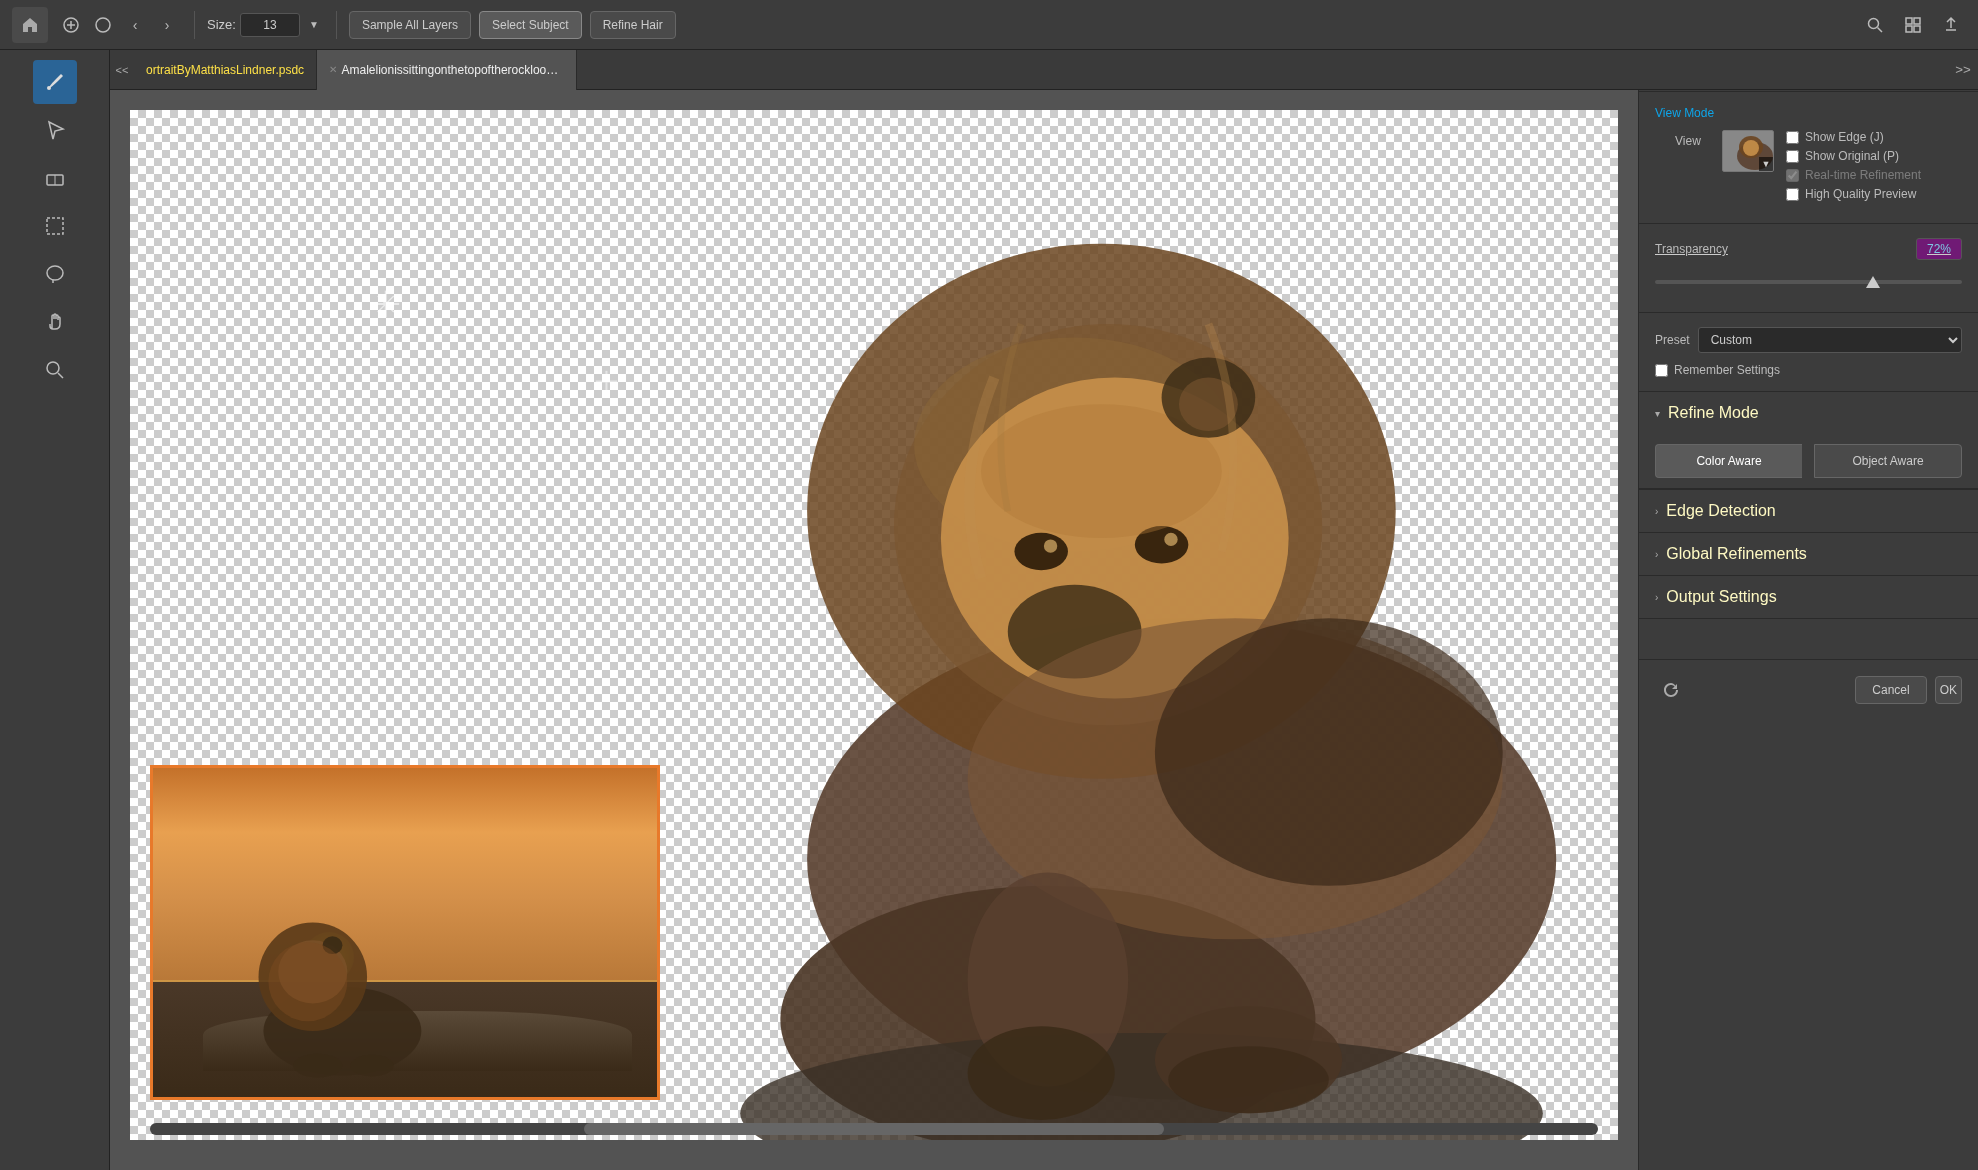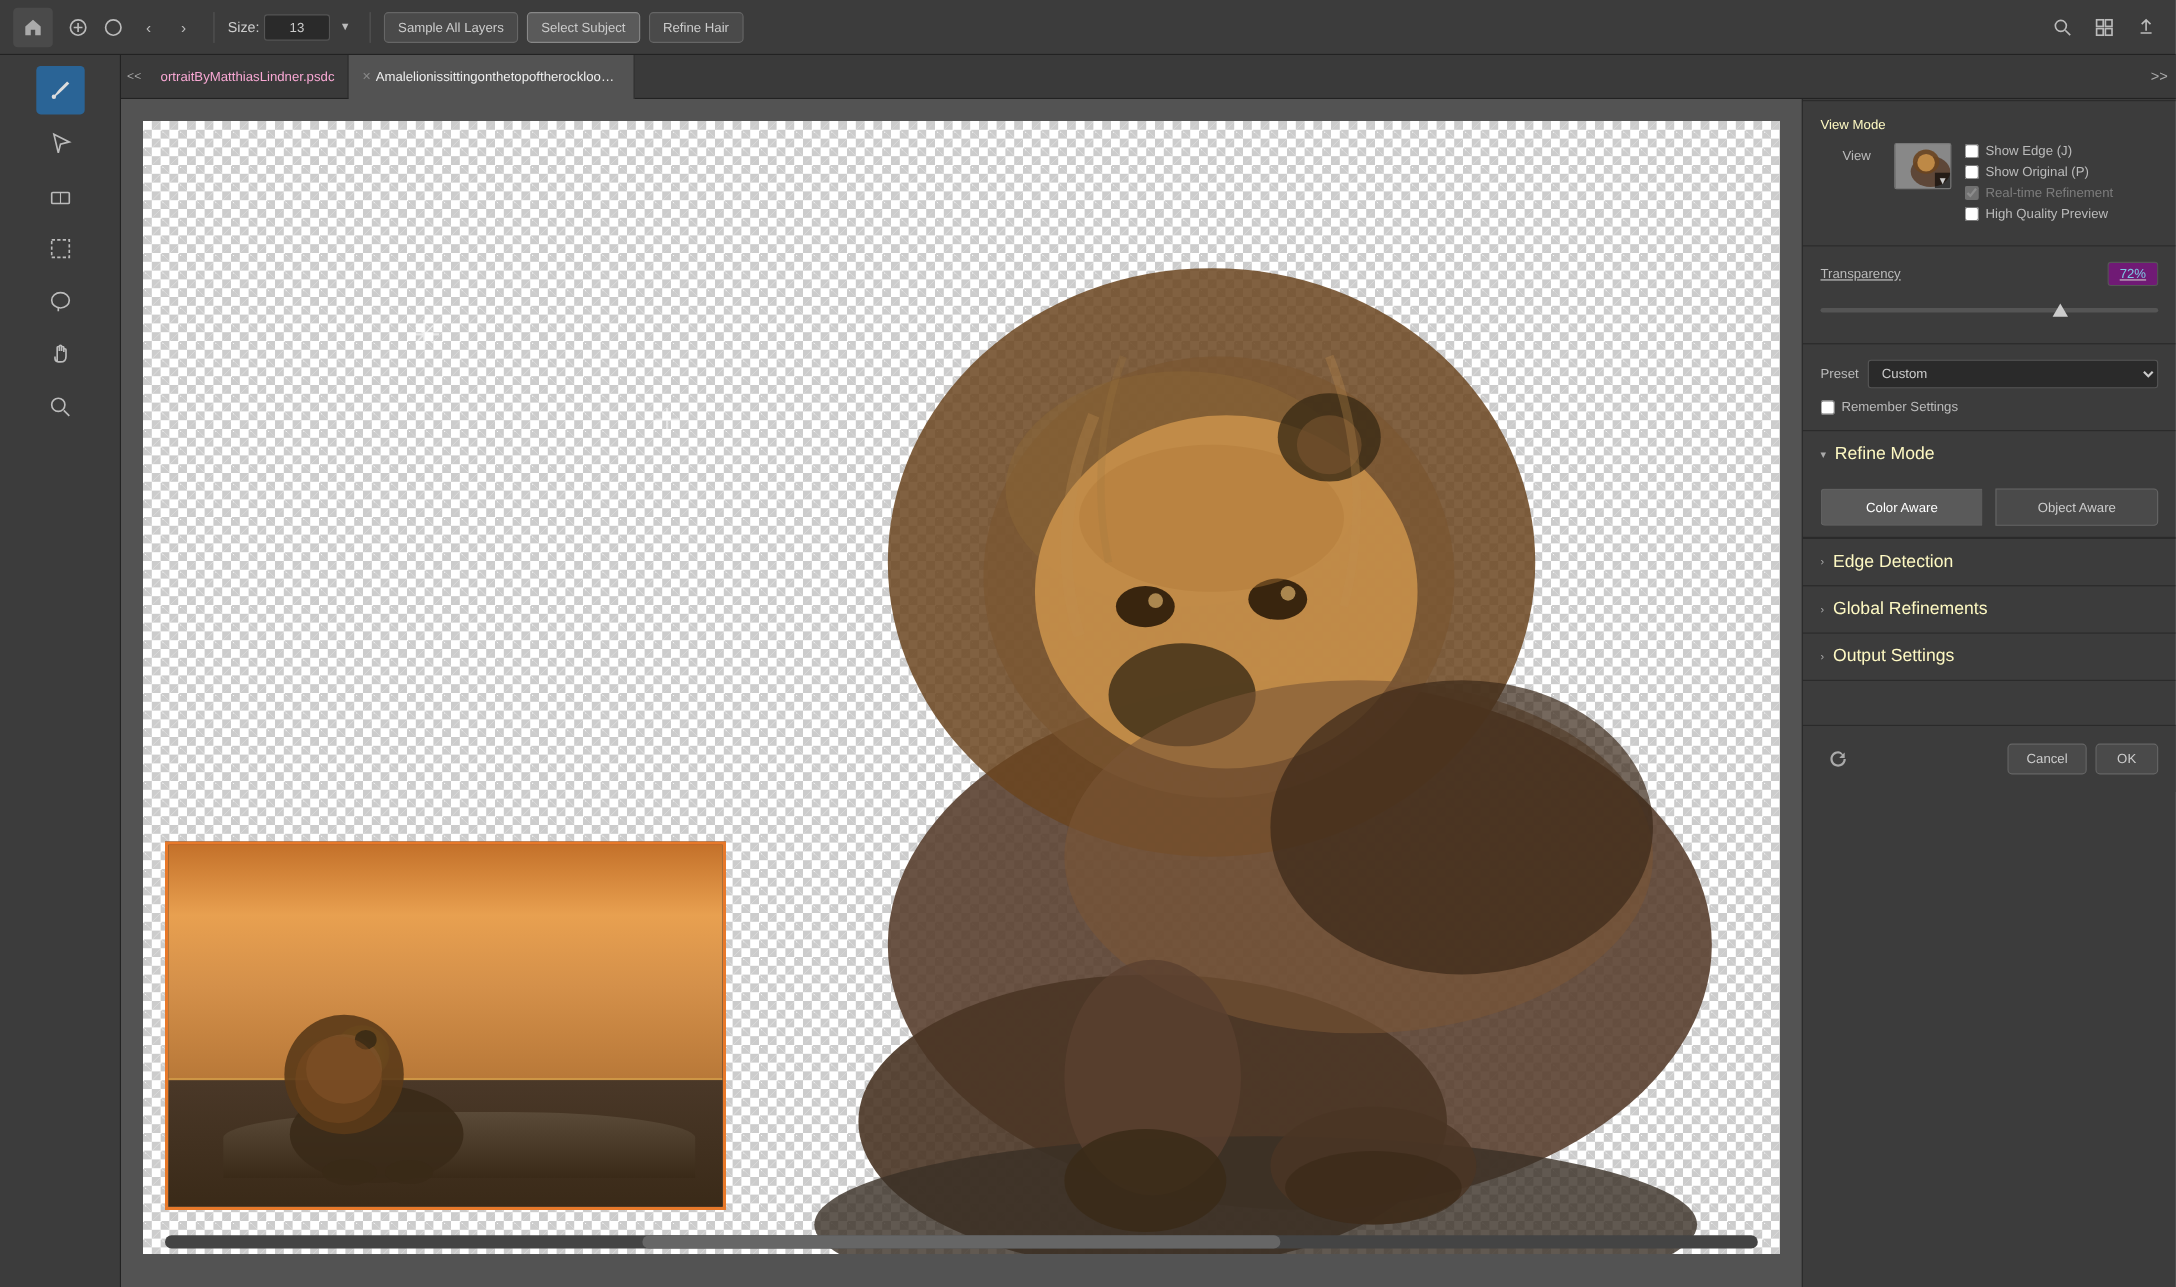--- a/index.html
+++ b/index.html
@@ -113,21 +113,21 @@
       cursor: pointer;
       color: #aaa;
       font-size: 11px;
       display: flex; align-items: center; justify-content: center;
     }
     .tab {
       height: 40px;
       display: flex; align-items: center;
       padding: 0 12px;
       font-size: 12px;
-      color: #f9a8d4;
+      color: #fde047;
       cursor: pointer;
       border-right: 1px solid #2a2a2a;
       white-space: nowrap;
       max-width: 260px;
       overflow: hidden;
       text-overflow: ellipsis;
     }
     .tab.active {
       background: #535353;
       color: #eee;
@@ -270,21 +270,21 @@
       color: #ddd;
     }
 
     
     .section {
       padding: 14px 16px;
       border-bottom: 1px solid #2a2a2a;
     }
     .section-title {
       font-size: 12px;
-      color: #fef9c3;
+      color: #0ea5e9;
       margin-bottom: 10px;
       font-weight: 400;
     }
 
     .view-mode-row {
       display: flex;
       align-items: flex-start;
       gap: 12px;
       margin-bottom: 8px;
     }
@@ -469,21 +469,21 @@
       padding: 0 16px;
       font-size: 12px;
     }
     .ok-btn {
       height: 28px;
       background: #4a4a4a;
       border: 1px solid #666;
       border-radius: 4px;
       color: #ccc;
       cursor: pointer;
-      padding: 0 19px;
+      padding: 0 4px;
       font-size: 12px;
     }
 
     
     .checker {
       background-color: #fff;
       background-image:
         linear-gradient(45deg, #ccc 25%, transparent 25%),
         linear-gradient(-45deg, #ccc 25%, transparent 25%),
         linear-gradient(45deg, transparent 75%, #ccc 75%),

